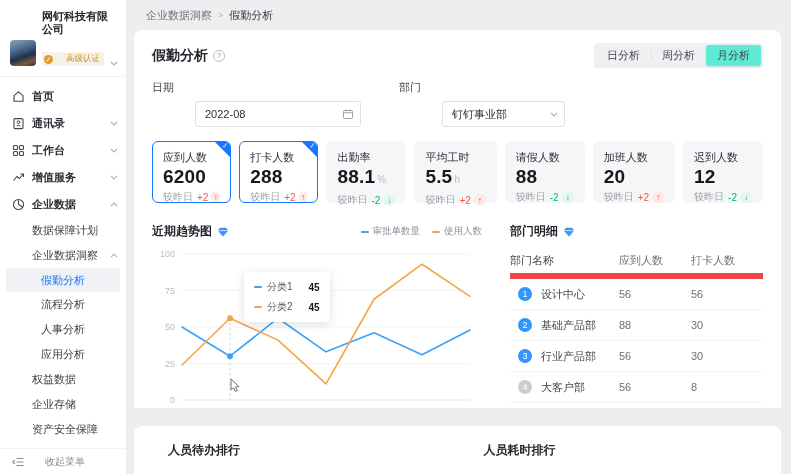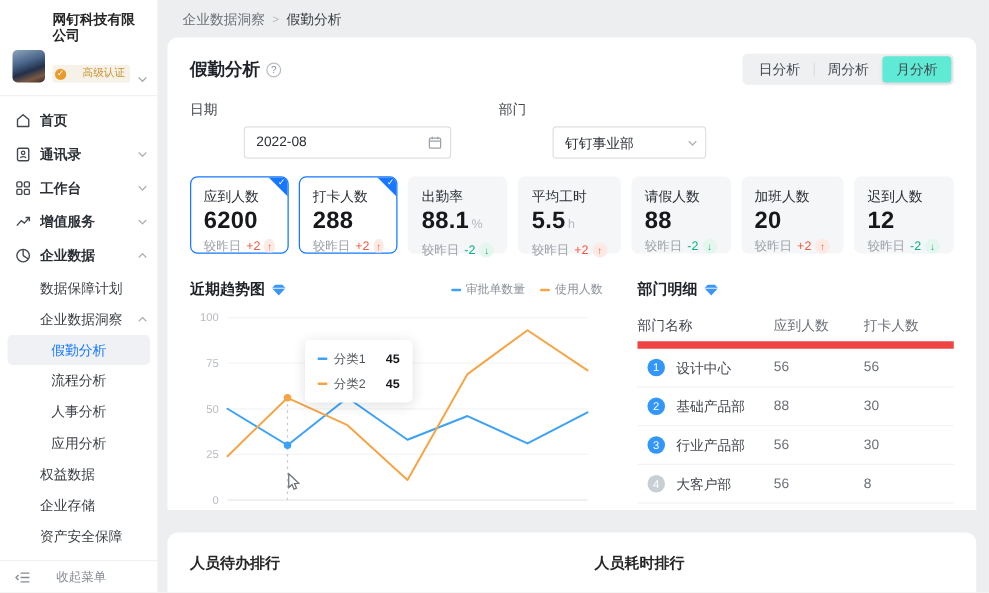--- a/index.html
+++ b/index.html
@@ -31,21 +31,21 @@
   .collapse-row { border-top:1px solid #f0f1f2; height:26px; display:flex; align-items:center; padding:0 12px; font-size:10px; color:#878c93; cursor:pointer;gap:16px; }
   .collapse-row .ic { margin-right:5px; display:inline-flex; }
 
   
   .main { flex:1; display:flex; flex-direction:column; padding:0 10px 0 7px; min-width:0; }
   .breadcrumb { height:30px; display:flex; align-items:center; padding-left:12px; font-size:11px; color:#6c7178; }
   .breadcrumb .sep { margin:0 6px; color:#b3b7bd; font-size:9px; }
   .breadcrumb .cur { color:#33373d; }
   .card { background:#fff; border-radius:8px 8px 0 0; }
   .card-top { height:378px; padding:0 18px; overflow:hidden; }
-  .card-bottom { margin-top:18px; flex:1; display:flex; }
+  .card-bottom { margin-top:18px; flex:1; display:flex;padding-left:16px; }
   .card-bottom .half { flex:1; padding:16px 18px 0 18px; }
   .card-bottom .half h3 { font-size:12px; font-weight:bold; color:#262626; }
 
   .page-head { display:flex; align-items:center; justify-content:space-between; padding-top:13px; }
   .page-title-wrap { display:flex; align-items:center; }
   .page-title { font-size:14px; font-weight:bold; color:#1f2329; }
   .help { width:12px; height:12px; border-radius:50%; border:1px solid #b9bec5; color:#8a8f99; font-size:8px; line-height:10px; text-align:center; margin-left:5px; cursor:pointer; }
   .seg { display:flex; background:#eef0f2; border-radius:4px; padding:2px; }
   .seg .opt { font-size:11px; color:#42464e; padding:3px 11px; border-radius:3px; cursor:pointer; position:relative; }
   .seg .opt + .opt::before { content:""; position:absolute; left:0; top:5px; bottom:5px; width:1px; background:#dcdfe3; }

